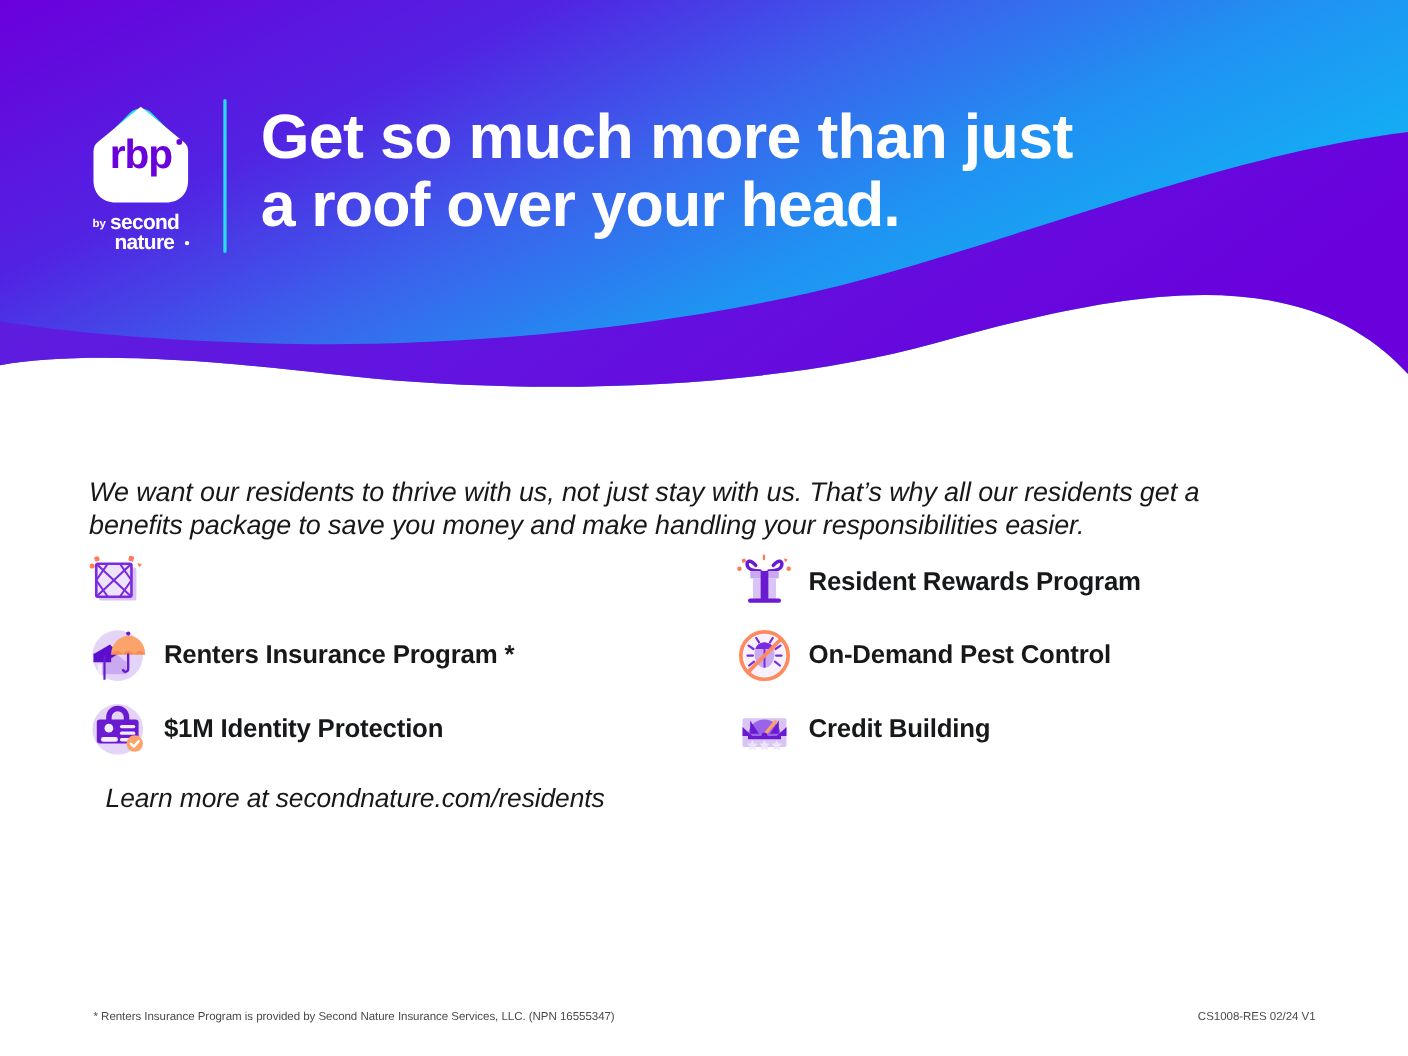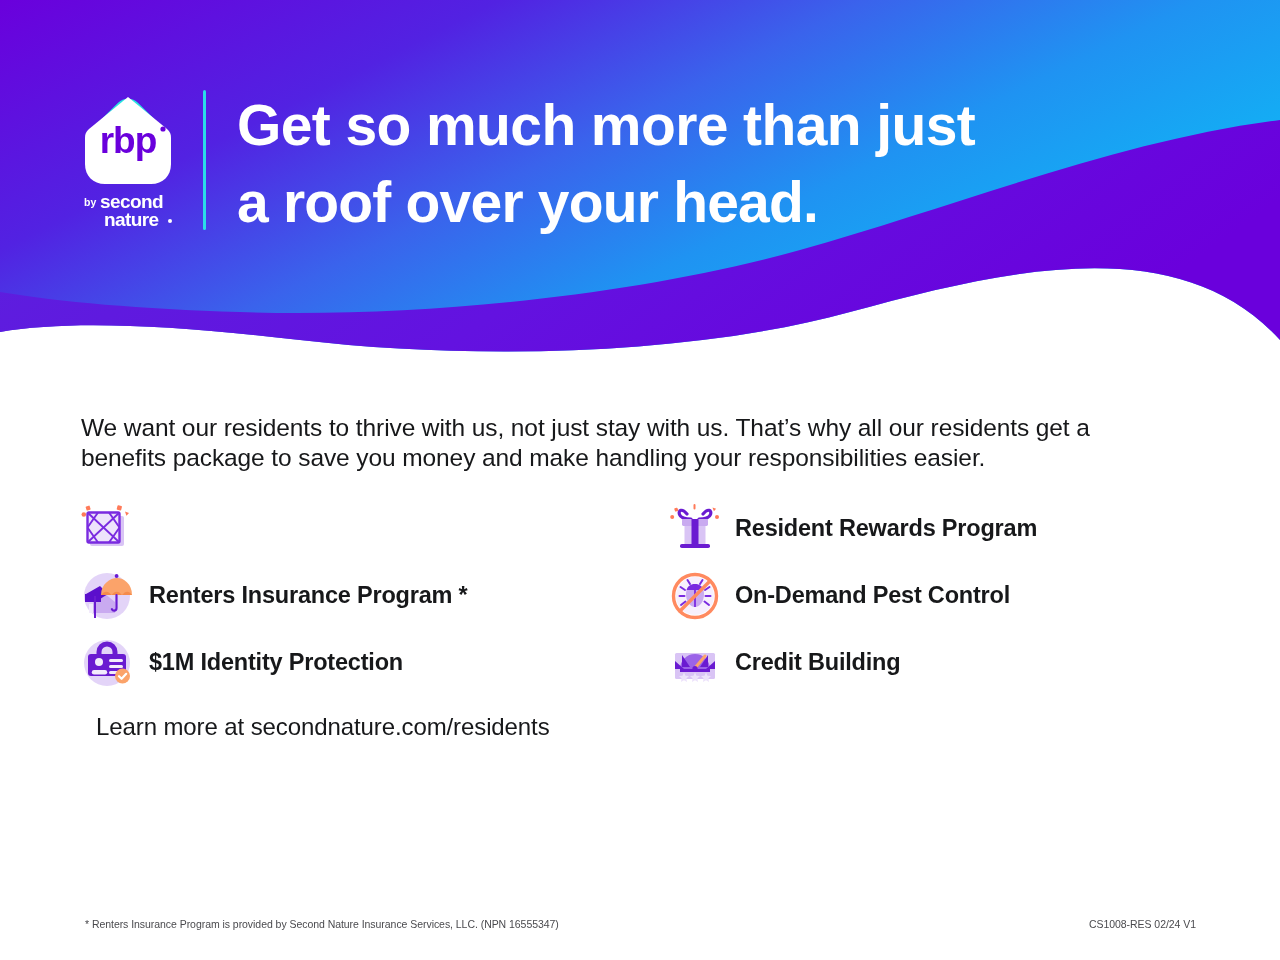--- a/index.html
+++ b/index.html
@@ -24,45 +24,45 @@
   .logo-sub{position:absolute;left:0;top:104px;width:112px;text-align:center;}
   .logo-sub svg{display:block;margin:0 auto;}
 
   .divider{position:absolute;left:203px;top:90px;width:3px;height:140px;background:#2ADCE8;border-radius:2px;}
 
   .headline{position:absolute;left:237px;top:96px;width:860px;color:#fff;}
   .headline .l1{
     font-size:57px;line-height:58px;font-weight:700;letter-spacing:-0.6px;white-space:nowrap;
   }
   .headline .l2{
-    font-size:57px;line-height:60px;font-weight:700;letter-spacing:-0.8px;white-space:nowrap;margin-top:18px;
+    font-size:57px;line-height:60px;font-weight:700;letter-spacing:-0.8px;white-space:nowrap;margin-top:2px;
   }
 
   
   .intro{
-    position:absolute;left:81px;top:388px;width:1090px;
-    font-size:24.5px;line-height:30px;color:#17181A;letter-spacing:-0.1px;
+    position:absolute;left:81px;top:408px;width:1090px;
+    font-size:24.5px;line-height:30px;color:#17181A;letter-spacing:-0.1px;font-style:italic;
   }
 
   .benefits{position:absolute;left:81px;top:495px;width:1110px;}
   .bcol{position:absolute;top:0;width:560px;}
   .bcol.left{left:0;}
   .bcol.right{left:588px;}
 
   .brow{position:relative;height:67px;display:flex;align-items:center;}
   .bicon{width:52px;height:52px;flex:0 0 52px;position:relative;}
   .bicon svg{position:absolute;left:0;top:0;}
   .blabel{
     margin-left:16px;font-size:23.5px;font-weight:600;color:#17181A;letter-spacing:-0.2px;white-space:nowrap;
   }
   .bcol.right .blabel{margin-left:14px;}
 
   .learn{
     position:absolute;left:96px;top:713px;
-    font-size:24px;color:#17181A;letter-spacing:-0.1px;
+    font-size:24px;font-style:italic;color:#17181A;letter-spacing:-0.1px;
   }
 
   
   .foot-left{
     position:absolute;left:85px;top:918px;font-size:10.5px;color:#4A4A4E;letter-spacing:-0.05px;
   }
   .foot-right{
     position:absolute;right:84px;top:918px;font-size:10.5px;color:#4A4A4E;letter-spacing:-0.05px;
   }
 </style>

